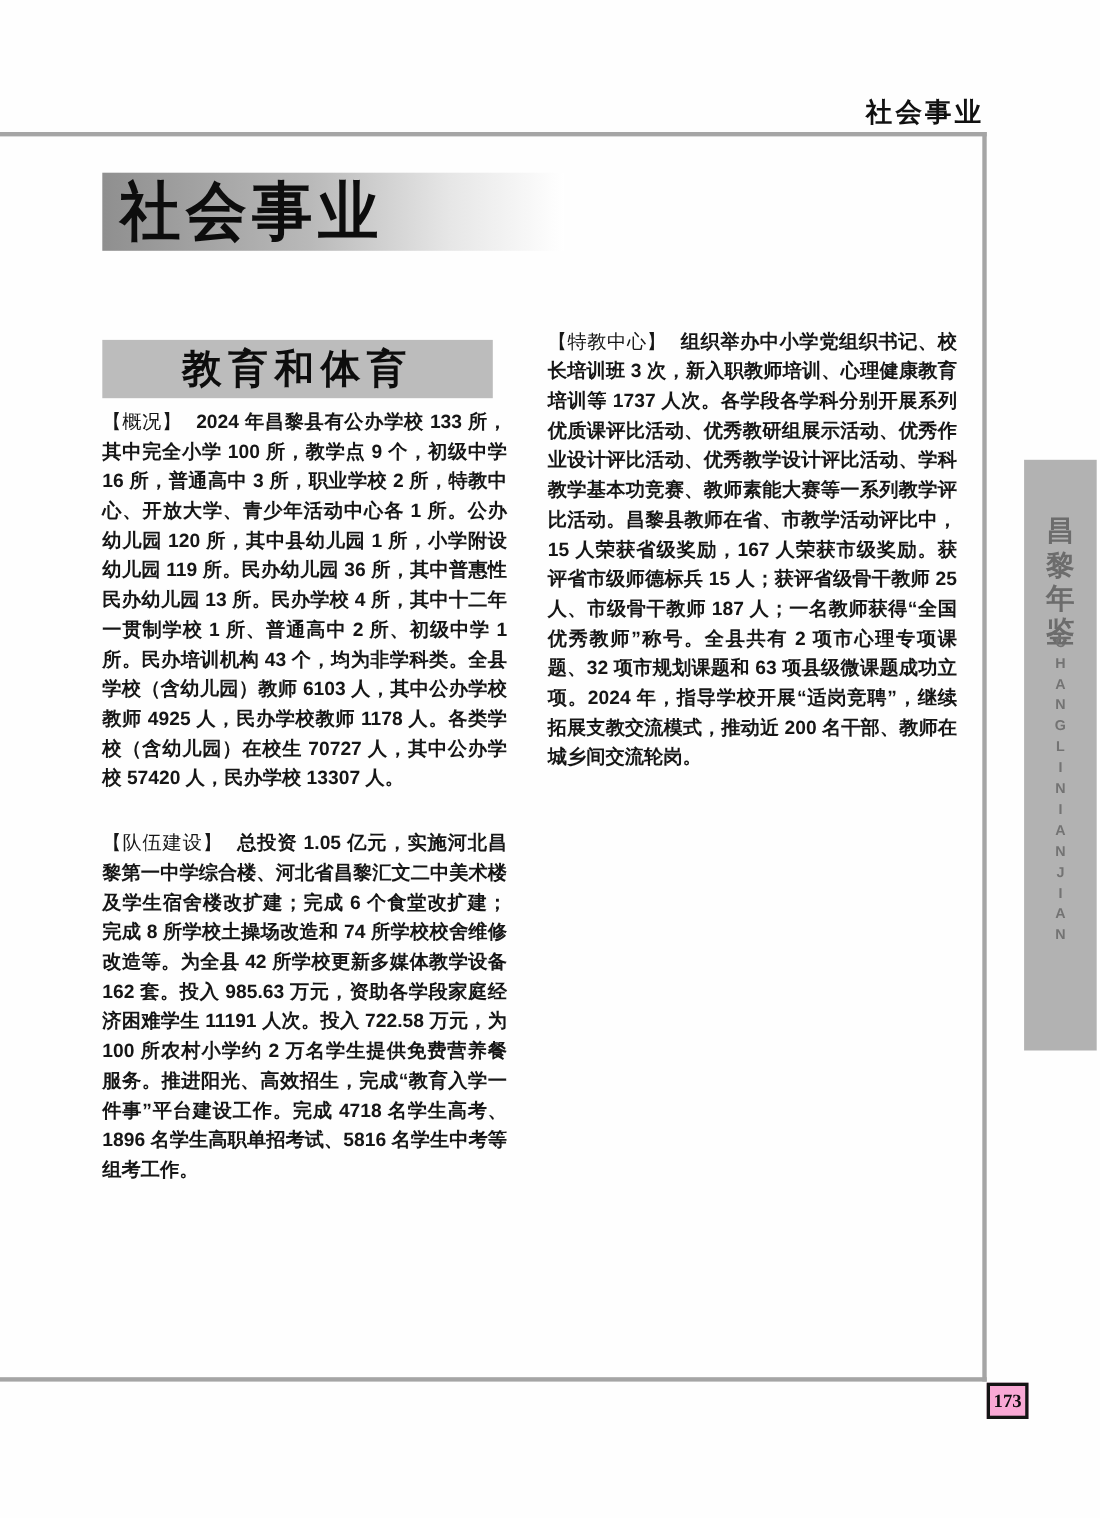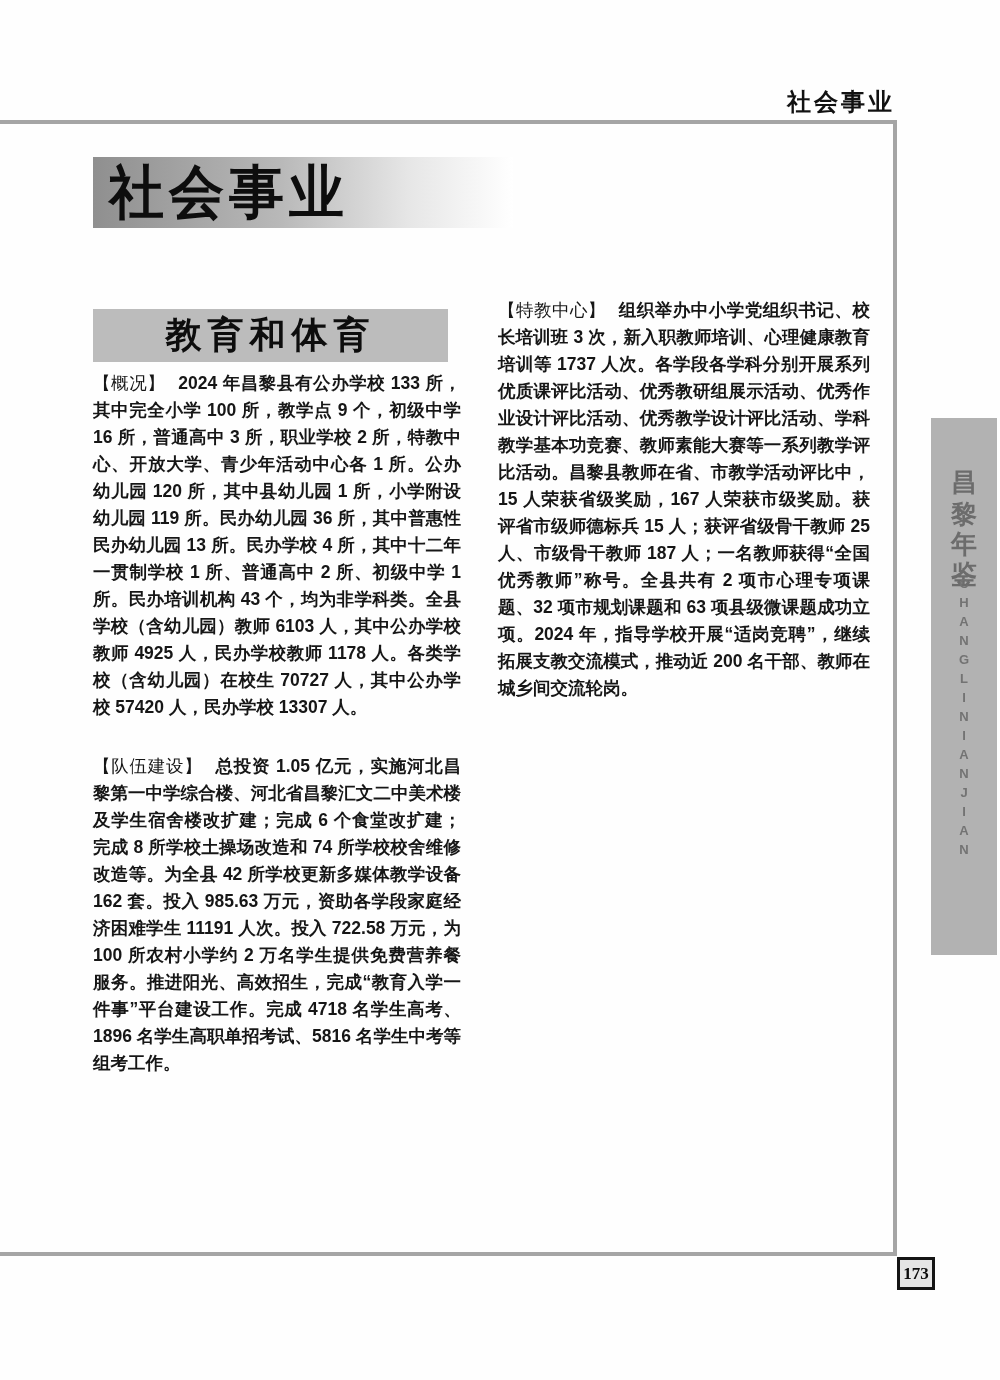--- a/index.html
+++ b/index.html
@@ -58,21 +58,21 @@
     font-family:"Liberation Serif","DejaVu Serif",serif;
   }
   .side-tab-en{
     margin-top:6px;
     writing-mode:vertical-rl;text-orientation:upright;
     font-size:13px;font-weight:700;letter-spacing:4px;color:#737373;
   }
   
   .page-number-box{
     position:absolute;left:897px;top:1257px;width:38px;height:33px;
-    background:#e5e5e5;border:3px solid #141414;box-sizing:border-box;
+    background:#f9a8d4;border:3px solid #141414;box-sizing:border-box;
     display:flex;align-items:center;justify-content:center;
     font-family:"Liberation Serif","DejaVu Serif",serif;
     font-size:17px;font-weight:700;color:#0d0d0d;
   }
 </style>
 </head>
 <body>
 
 <div class="running-head">社会事业</div>
 

